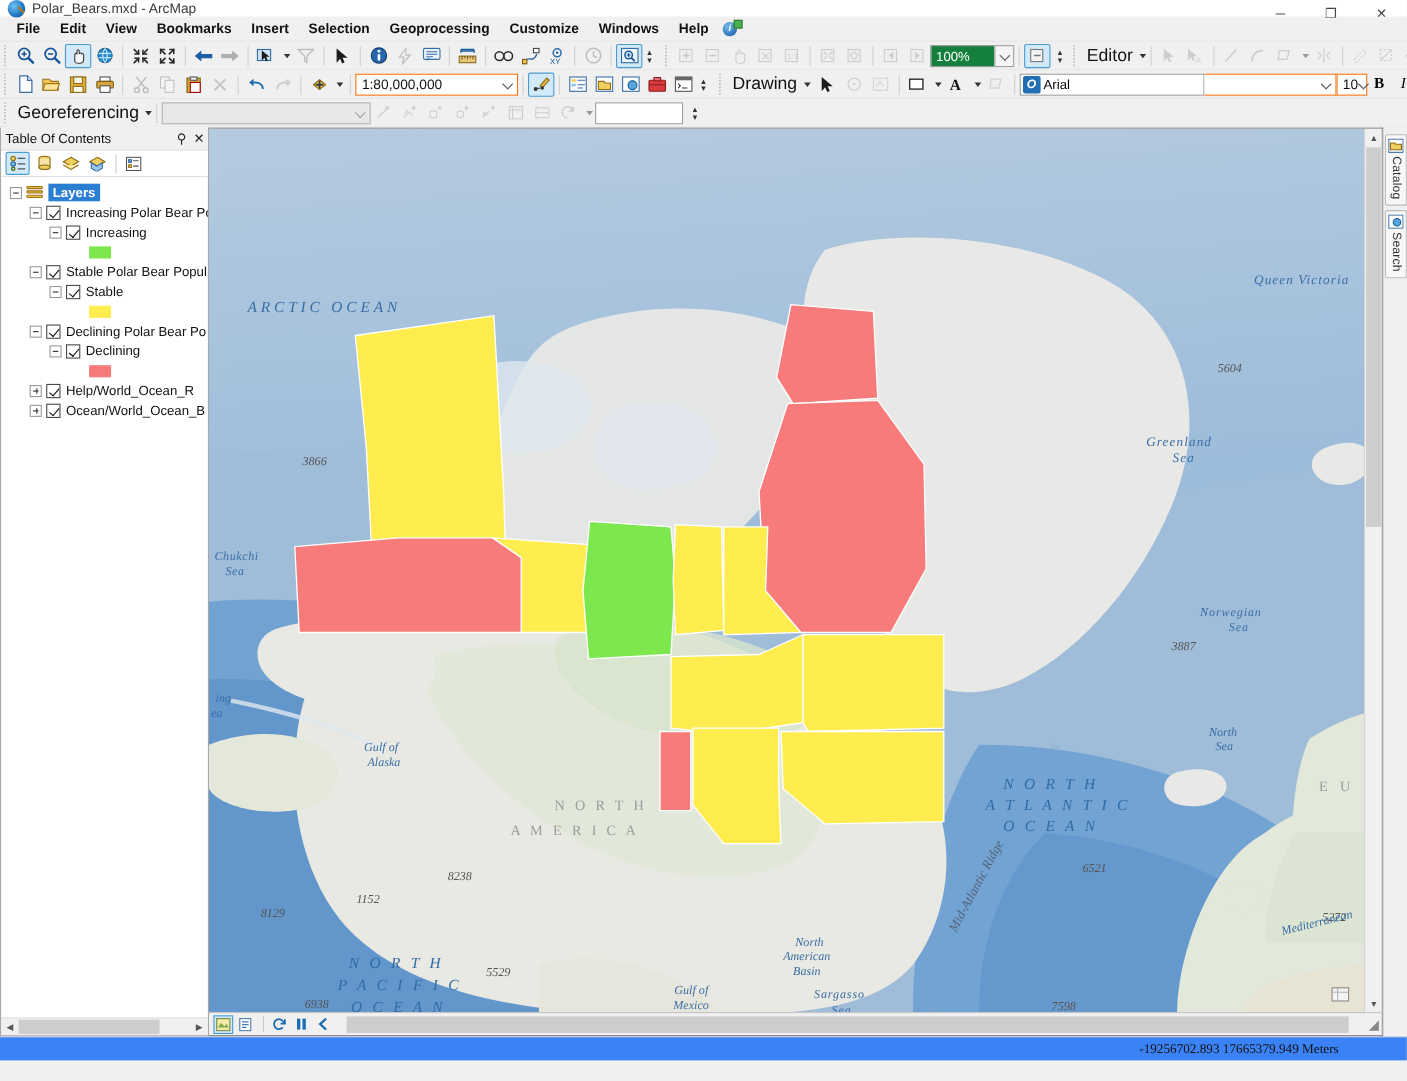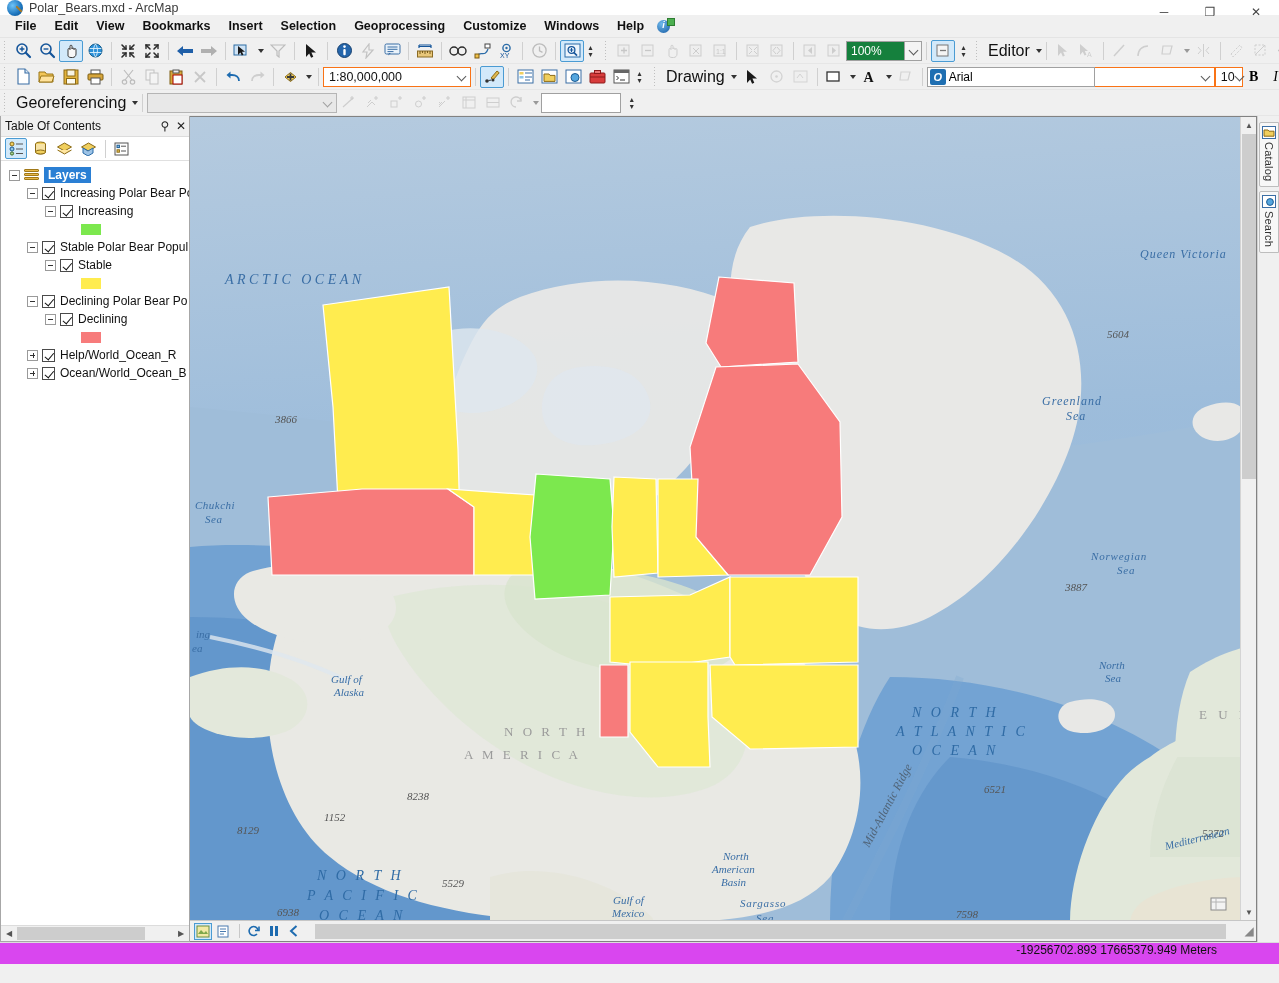--- a/index.html
+++ b/index.html
@@ -481,28 +481,29 @@
     writing-mode: vertical-rl;
     font-size: 11px;
     color: #333;
     margin-top: 3px;
     letter-spacing: 0.2px;
   }
 
   
   .statusbar {
     height: 22px;
-    background: #d946ef;
+    background: #3b82f6;
     border-top: 1px solid #dcdcdc;
     display: flex;
-    align-items: flex-start;
+    align-items: center;
     justify-content: flex-end;
     font-size: 12px;
     color: #111;
     padding-right: 62px;
+    font-family: Liberation Serif, serif;
   }
   .coord-text { white-space: nowrap; }
 </style>
 </head>
 <body>
 
 <div class="titlebar">
   <div class="app-icon"></div>
   <div class="title-text">Polar_Bears.mxd - ArcMap</div>
   <div class="win-buttons">

